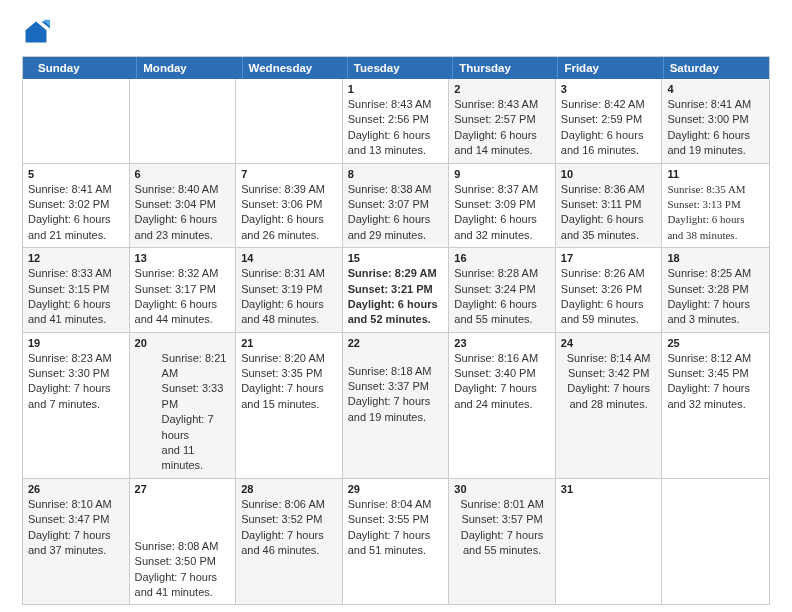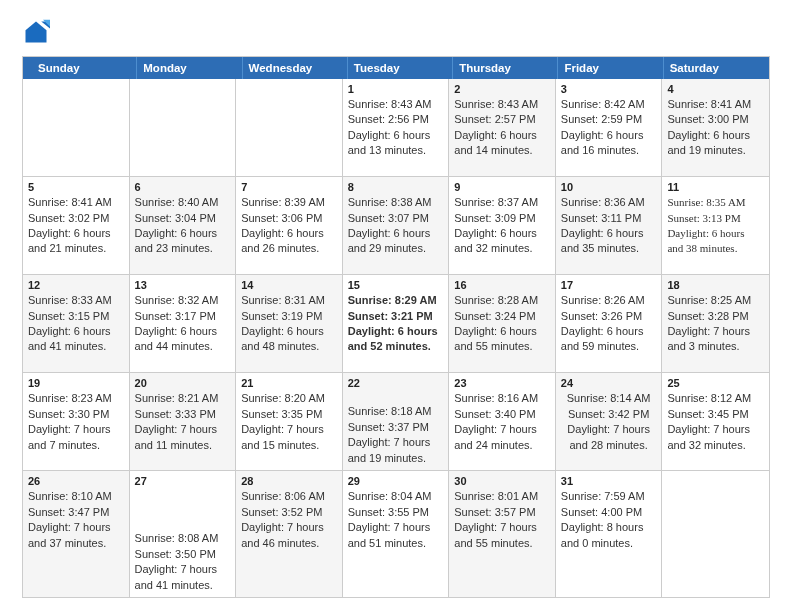--- a/index.html
+++ b/index.html
@@ -287,21 +287,21 @@
         <div class="cal-row">
           <div class="cal-cell">
             <span class="day-num">19</span>
             <div class="day-info" style="white-space: pre-line;">Sunrise: 8:23 AM
 Sunset: 3:30 PM
 Daylight: 7 hours
 and 7 minutes.</div>
           </div>
           <div class="cal-cell shaded">
             <span class="day-num">20</span>
-            <div class="day-info" style="white-space: pre-line;">Sunrise: 8:21 AM
+            <div class="day-info" style="white-space: pre-line; margin-left: 27px;">Sunrise: 8:21 AM
 Sunset: 3:33 PM
 Daylight: 7 hours
 and 11 minutes.</div>
           </div>
           <div class="cal-cell">
             <span class="day-num">21</span>
             <div class="day-info" style="white-space: pre-line;">Sunrise: 8:20 AM
 Sunset: 3:35 PM
 Daylight: 7 hours
 and 15 minutes.</div>
@@ -359,29 +359,25 @@
           </div>
           <div class="cal-cell">
             <span class="day-num">29</span>
             <div class="day-info" style="white-space: pre-line;">Sunrise: 8:04 AM
 Sunset: 3:55 PM
 Daylight: 7 hours
 and 51 minutes.</div>
           </div>
           <div class="cal-cell shaded">
             <span class="day-num">30</span>
-            <div class="day-info" style="white-space: pre-line;">Sunrise: 8:01 AM
+            <div class="day-info" style="white-space: pre-line; text-align: center;">Sunrise: 8:01 AM
 Sunset: 3:57 PM
 Daylight: 7 hours
 and 55 minutes.</div>
           </div>
           <div class="cal-cell">
             <span class="day-num">31</span>
-            <div class="day-info" style="white-space: pre-line;">Sunrise: 7:59 AM
-Sunset: 4:00 PM
-Daylight: 8 hours
-and 0 minutes.</div>
           </div>
           <div class="cal-cell empty"></div>
         </div>
       </div>
   </div>
 </div>
 
 </body></html>

